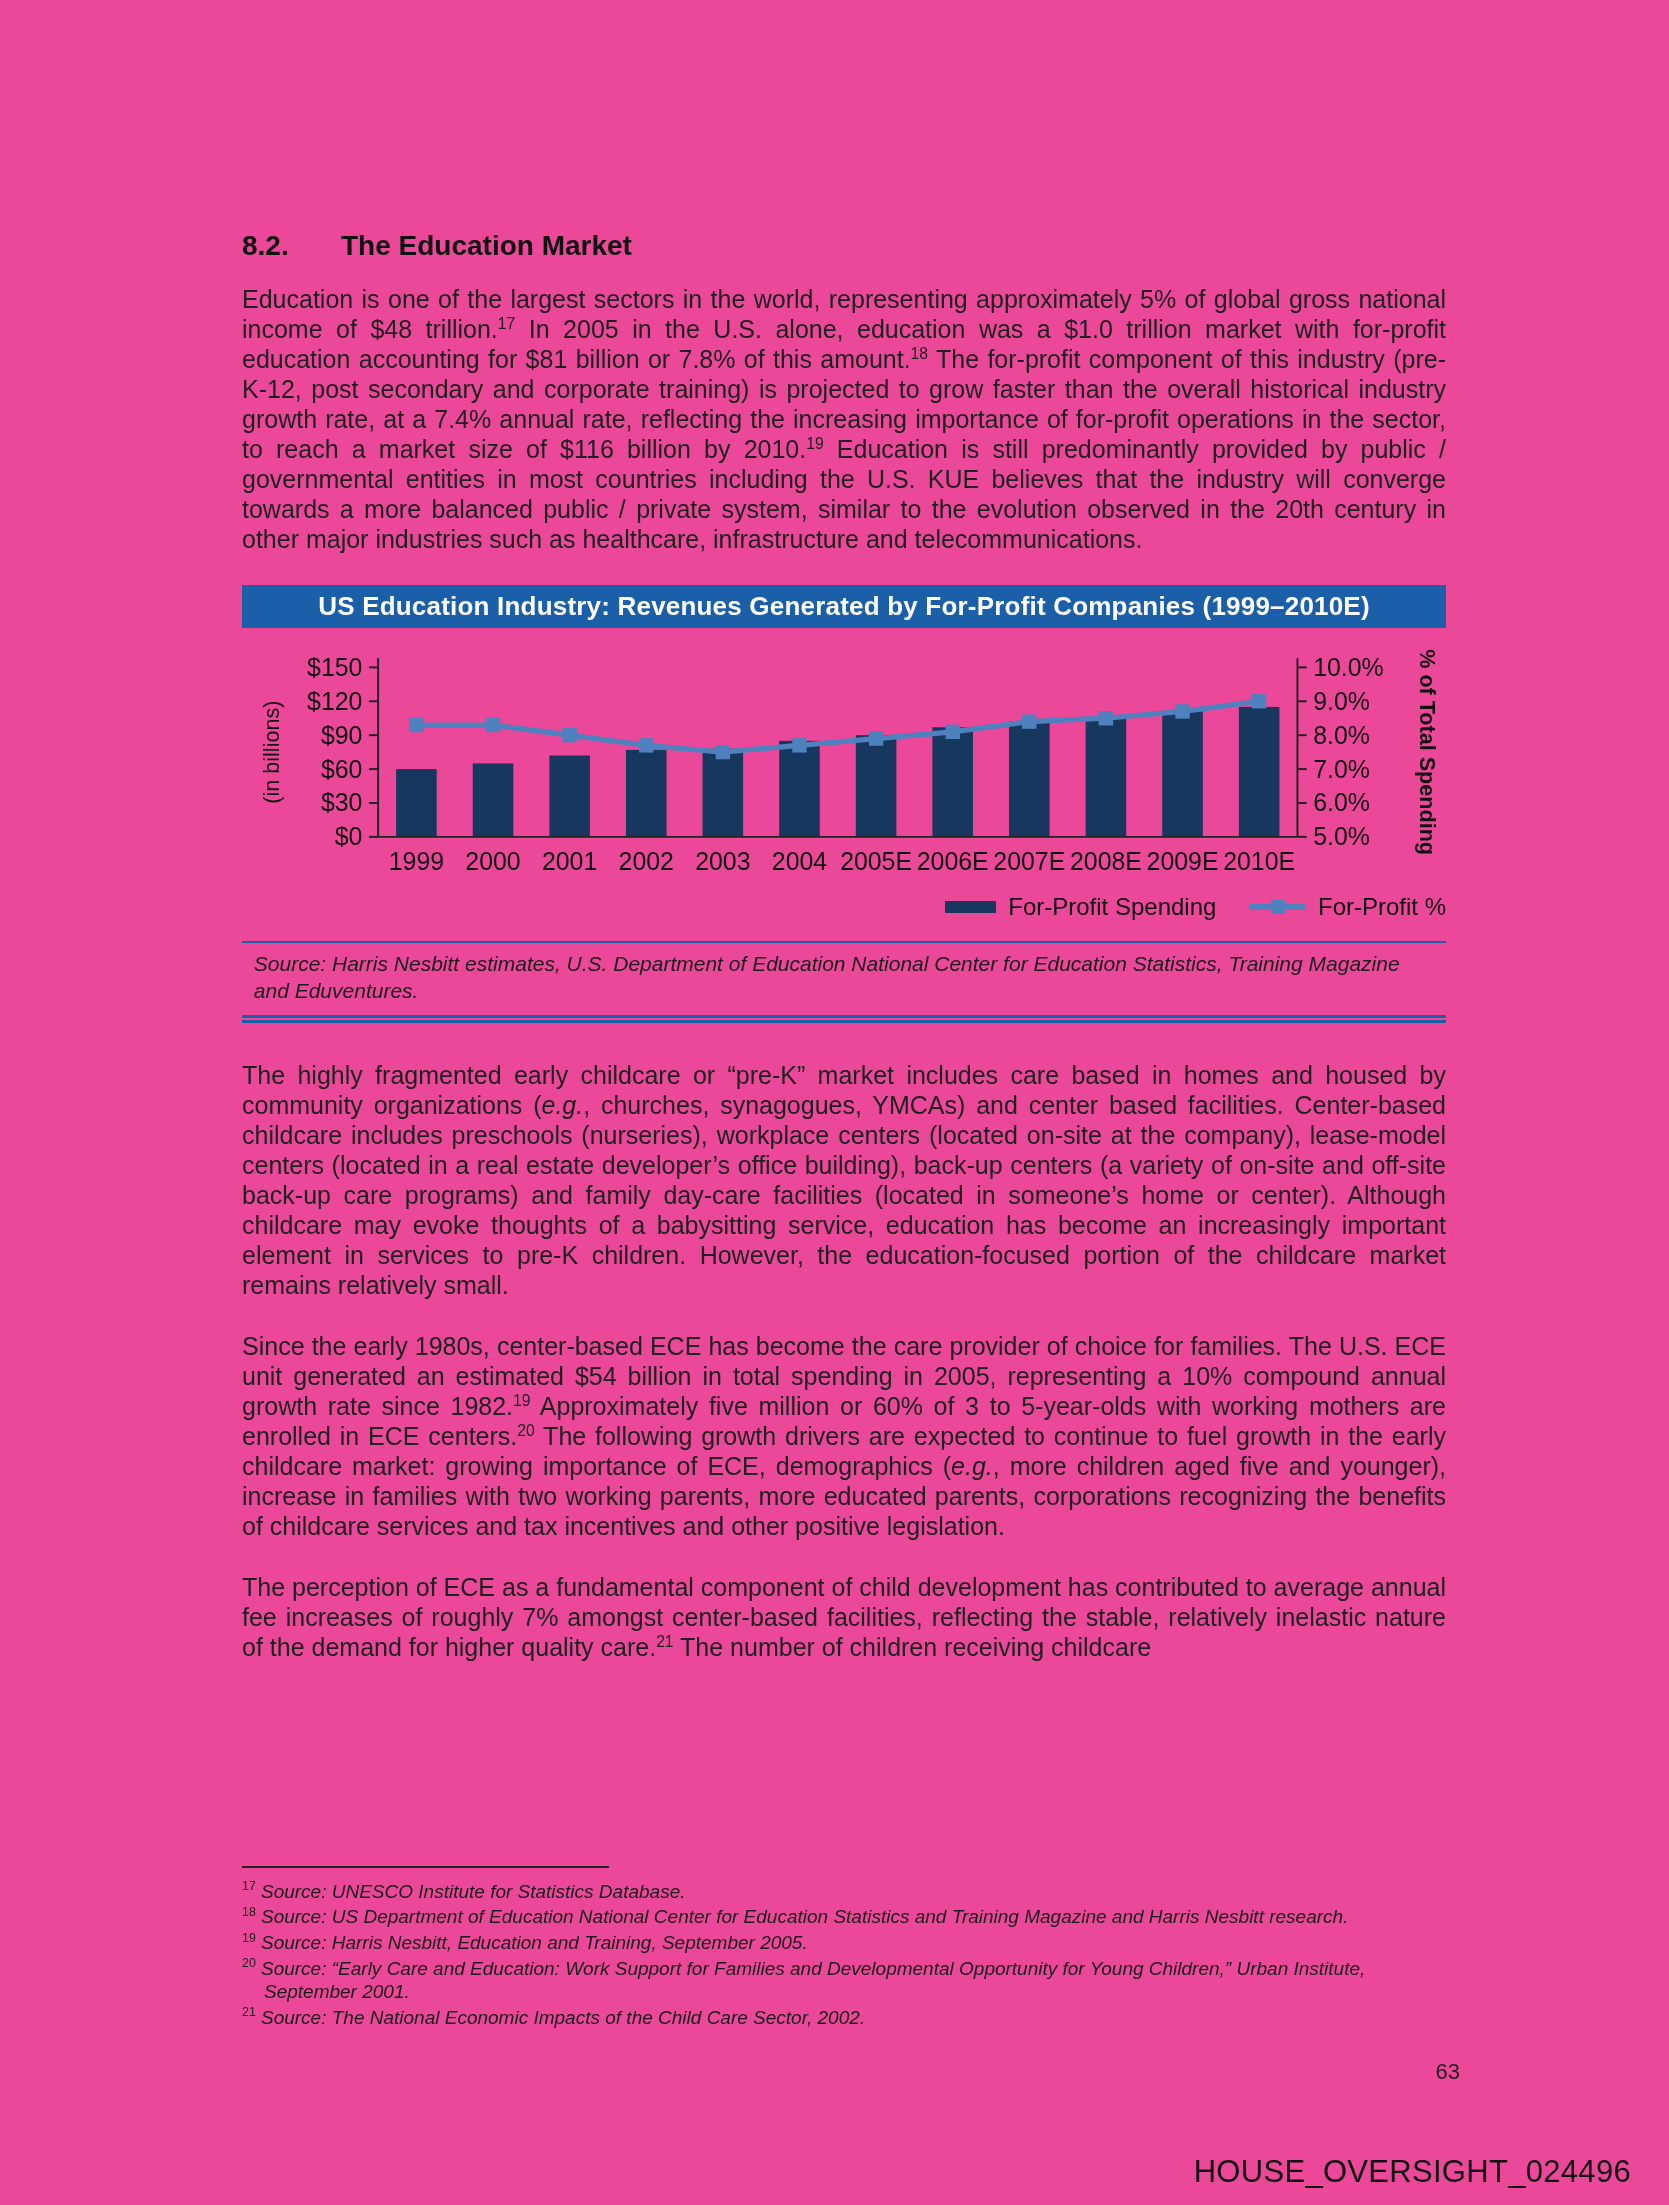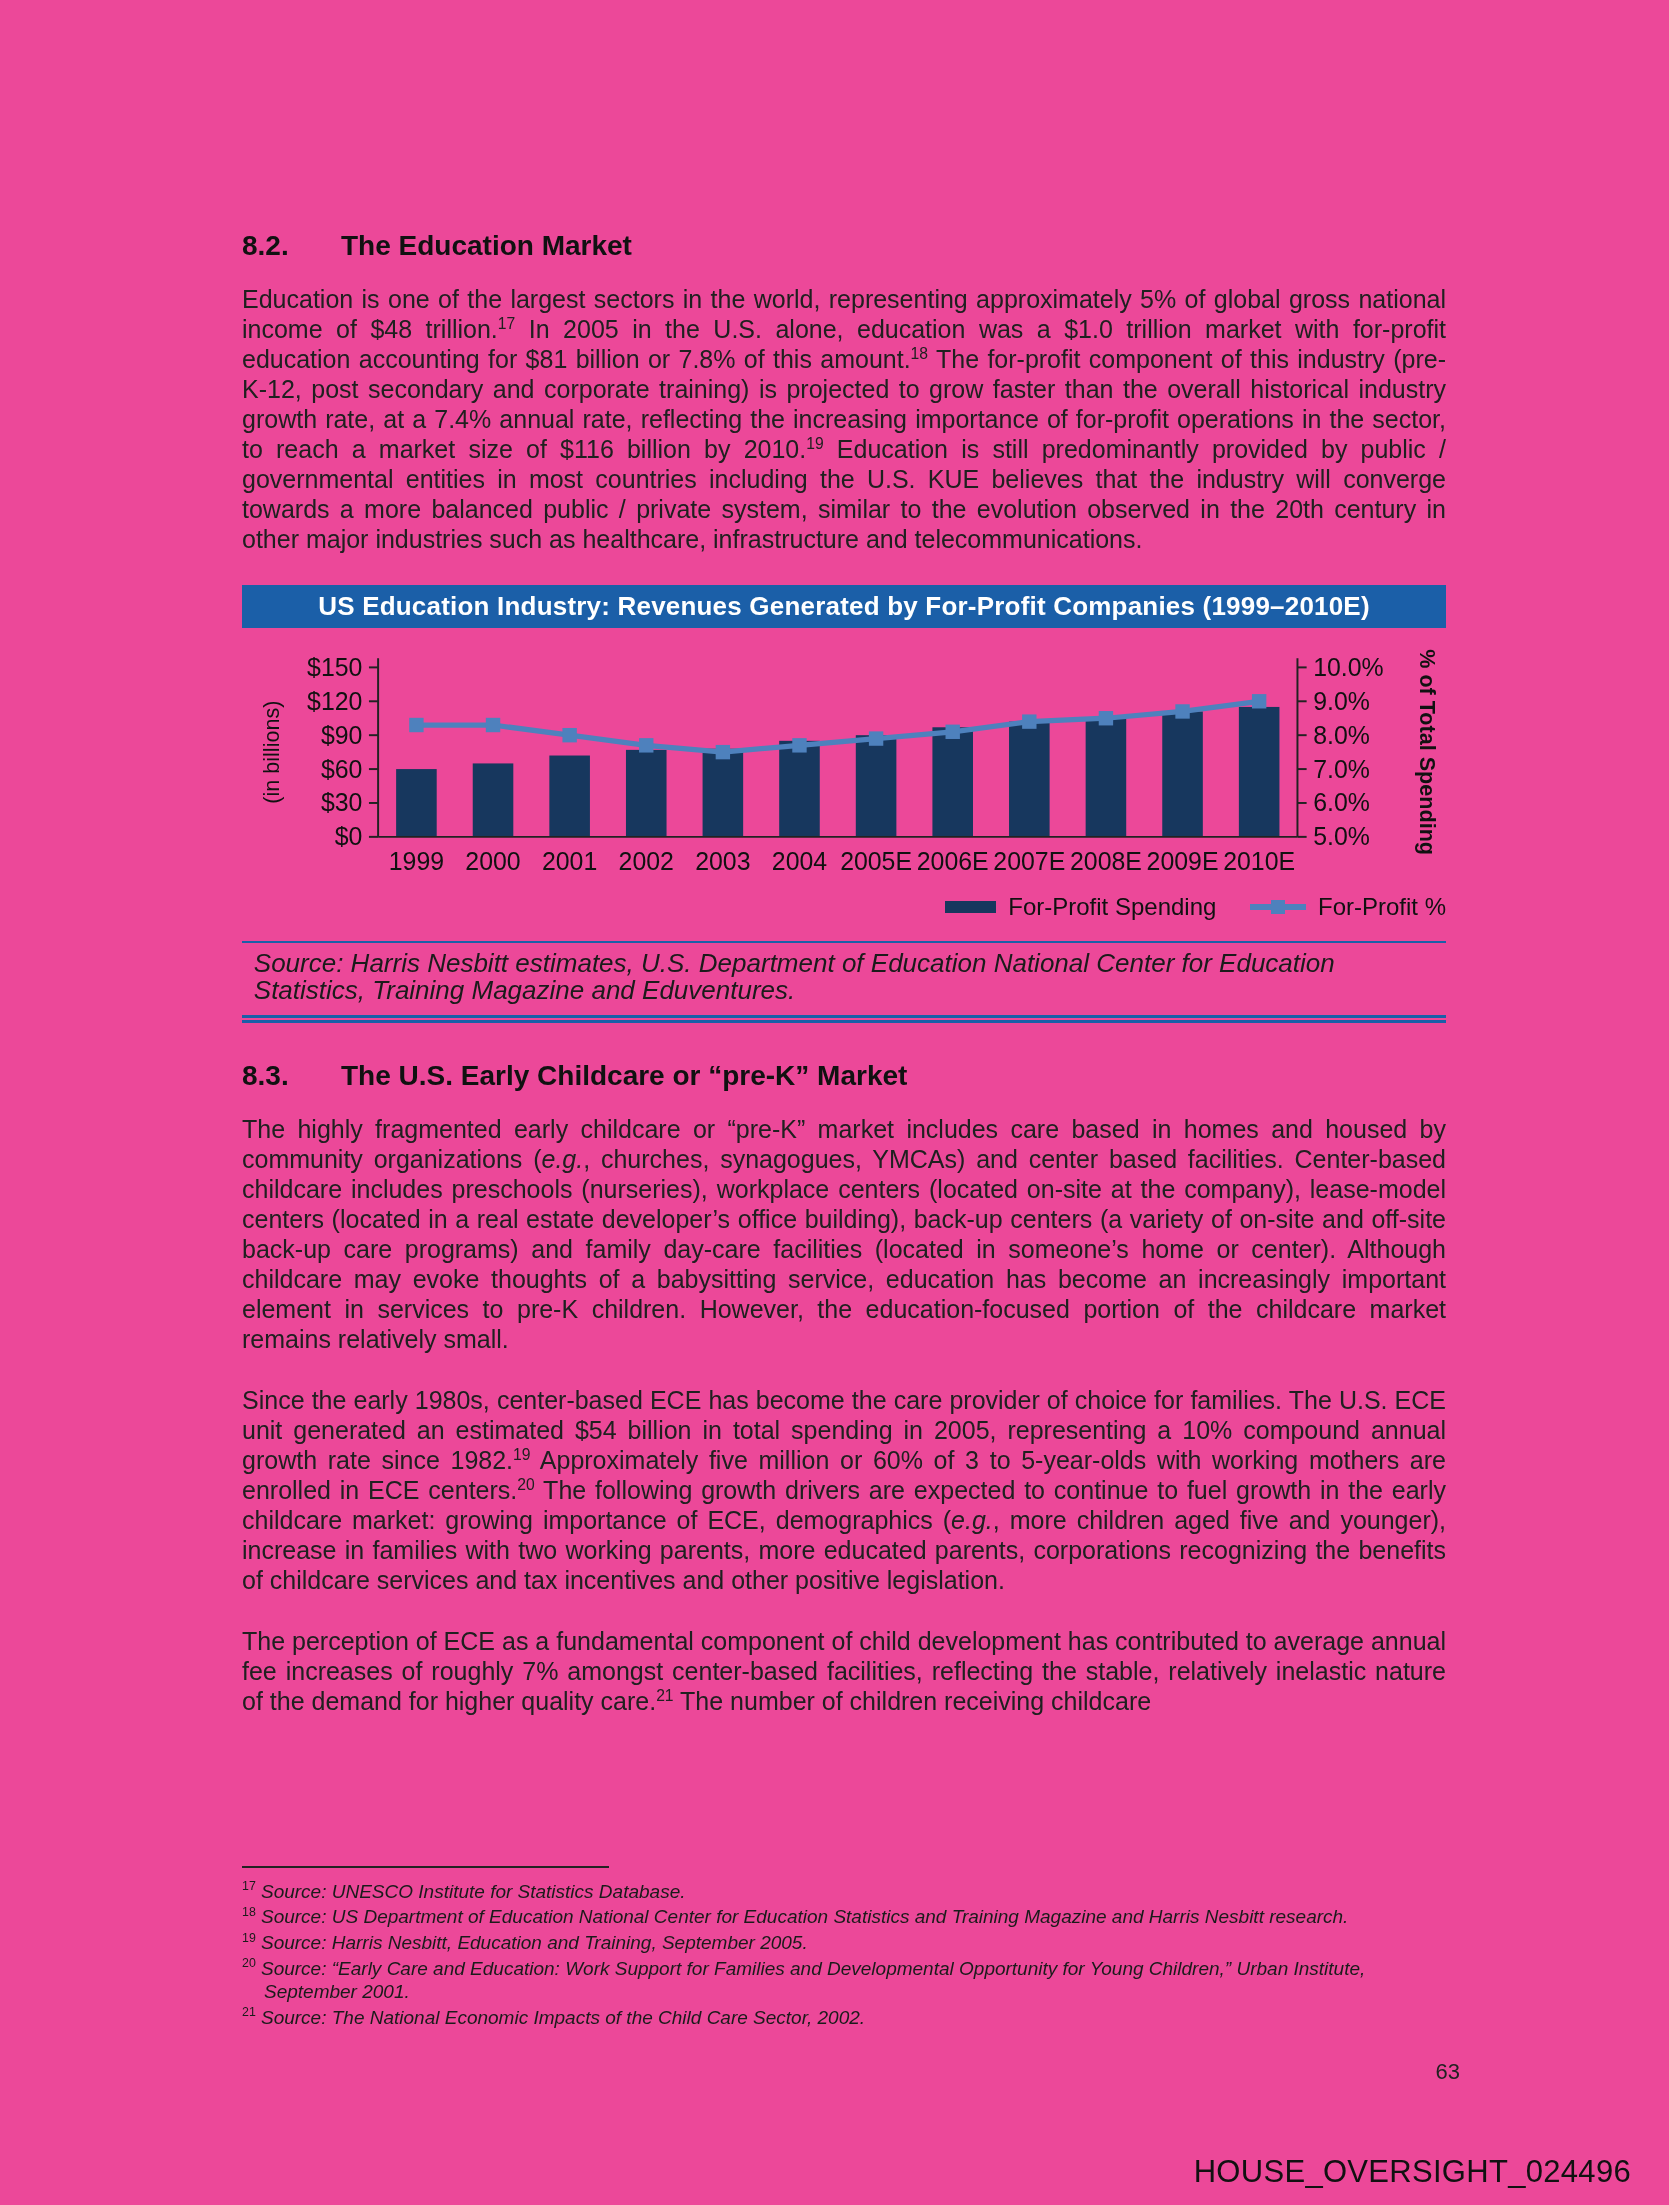--- a/index.html
+++ b/index.html
@@ -14,21 +14,21 @@
 
   .chart{margin:2.6px 0 37px 0;}
   .chart-title{color:#ffffff;font-weight:bold;font-size:26px;text-align:center;
                padding:5.9px 0 6.5px 0;letter-spacing:0.2px;}
   .chart svg{display:block;font-family:"Liberation Sans",sans-serif;}
   .legend{display:flex;justify-content:flex-end;align-items:center;gap:11.8px;
           font-size:24px;margin:2.6px 0 19.6px 0;color:#111;}
   .sw-bar{width:51px;height:11.8px;display:inline-block;}
   .sw-line{width:56px;height:5.2px;display:inline-flex;align-items:center;justify-content:center;margin-left:22px;}
   .sq{width:14.4px;height:14.4px;display:block;flex:none;}
-  .chart-source{font-size:26px;font-style:italic;line-height:27px;color:#1b1b1b;
+  .chart-source{font-size:21px;font-style:italic;line-height:27px;color:#1b1b1b;
                 border-top:2px solid;border-bottom:8.5px double;padding:7.9px 11.8px 10.5px 11.8px;}
 
   .footnotes{position:absolute;left:242px;top:1866px;width:1211px;font-size:19px;color:#1b1b1b;}
   .fn-rule{width:367px;border-top:2px solid #222;margin:0 0 11.8px 0;}
   .fn{font-style:italic;line-height:23.6px;padding-left:22px;text-indent:-22px;margin-bottom:2px;}
   .fn sup{font-style:normal;font-size:12.4px;line-height:0;vertical-align:super;margin-right:5.2px;}
   .page-number{position:absolute;right:209px;top:2059px;font-size:22px;color:#222;}
   .stamp{position:absolute;right:38px;top:2154px;font-size:31px;color:#111;letter-spacing:0.3px;}
 </style>
 </head>
@@ -117,23 +117,20 @@
         <span class="sw-bar" style="background: rgb(23, 55, 94);"></span>
         <span class="leg-label">For-Profit Spending</span>
         <span class="sw-line" style="background: rgb(78, 129, 189);">
             <span class="sq" style="background: rgb(78, 129, 189);"></span>
           </span>
         <span class="leg-label">For-Profit %</span>
       </div>
       <div class="chart-source" style="border-top-color: rgb(27, 95, 168); border-bottom-color: rgb(27, 95, 168);">Source: Harris Nesbitt estimates, U.S. Department of Education National Center for Education Statistics, Training Magazine and Eduventures.</div>
     </div>
 
-    <h2 class="heading">
-      <span class="hnum">8.3.</span><span>The U.S. Early Childcare or “pre-K” Market</span>
-    </h2>
 
     <p class="body">The highly fragmented early childcare or “pre-K” market includes care based in homes and housed by community organizations (<i>e.g.</i>, churches, synagogues, YMCAs) and center based facilities.  Center-based childcare includes preschools (nurseries), workplace centers (located on-site at the company), lease-model centers (located in a real estate developer’s office building), back-up centers (a variety of on-site and off-site back-up care programs) and family day-care facilities (located in someone’s home or center).  Although childcare may evoke thoughts of a babysitting service, education has become an increasingly important element in services to pre-K children.  However, the education-focused portion of the childcare market remains relatively small.</p>
     <p class="body">Since the early 1980s, center-based ECE has become the care provider of choice for families.  The U.S. ECE unit generated an estimated $54 billion in total spending in 2005, representing a 10% compound annual growth rate since 1982.<sup>19</sup>  Approximately five million or 60% of 3 to 5-year-olds with working mothers are enrolled in ECE centers.<sup>20</sup>  The following growth drivers are expected to continue to fuel growth in the early childcare market: growing importance of ECE, demographics (<i>e.g.</i>, more children aged five and younger), increase in families with two working parents, more educated parents, corporations recognizing the benefits of childcare services and tax incentives and other positive legislation.</p>
     <p class="body">The perception of ECE as a fundamental component of child development has contributed to average annual fee increases of roughly 7% amongst center-based facilities, reflecting the stable, relatively inelastic nature of the demand for higher quality care.<sup>21</sup>  The number of children receiving childcare</p>
   </div>
 
   <div class="footnotes">
     <div class="fn-rule"></div>
     <div class="fn"><sup>17</sup><span>Source: UNESCO Institute for Statistics Database.</span></div>
     <div class="fn"><sup>18</sup><span>Source: US Department of Education National Center for Education Statistics and Training Magazine and Harris Nesbitt research.</span></div>

